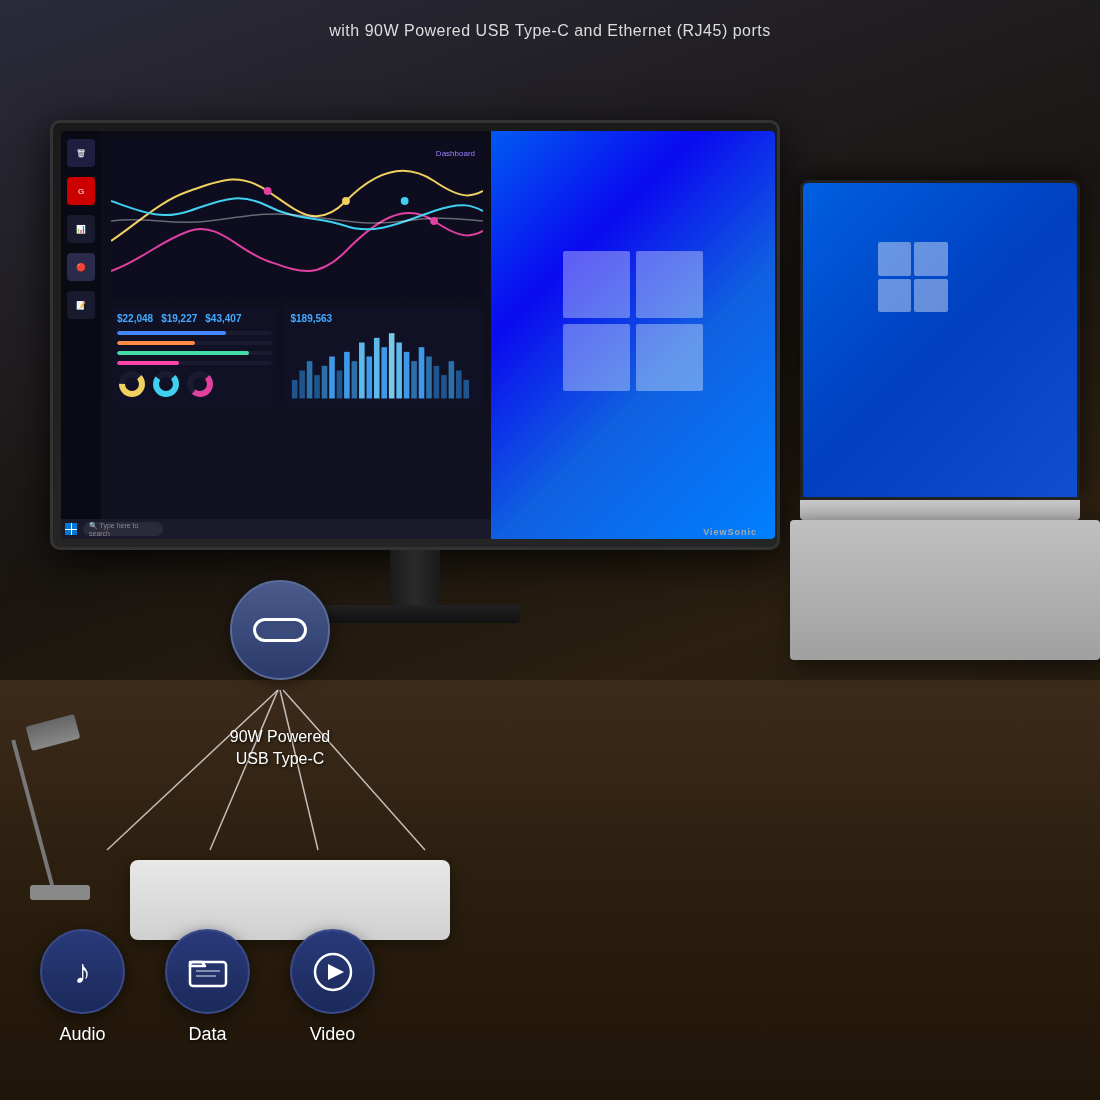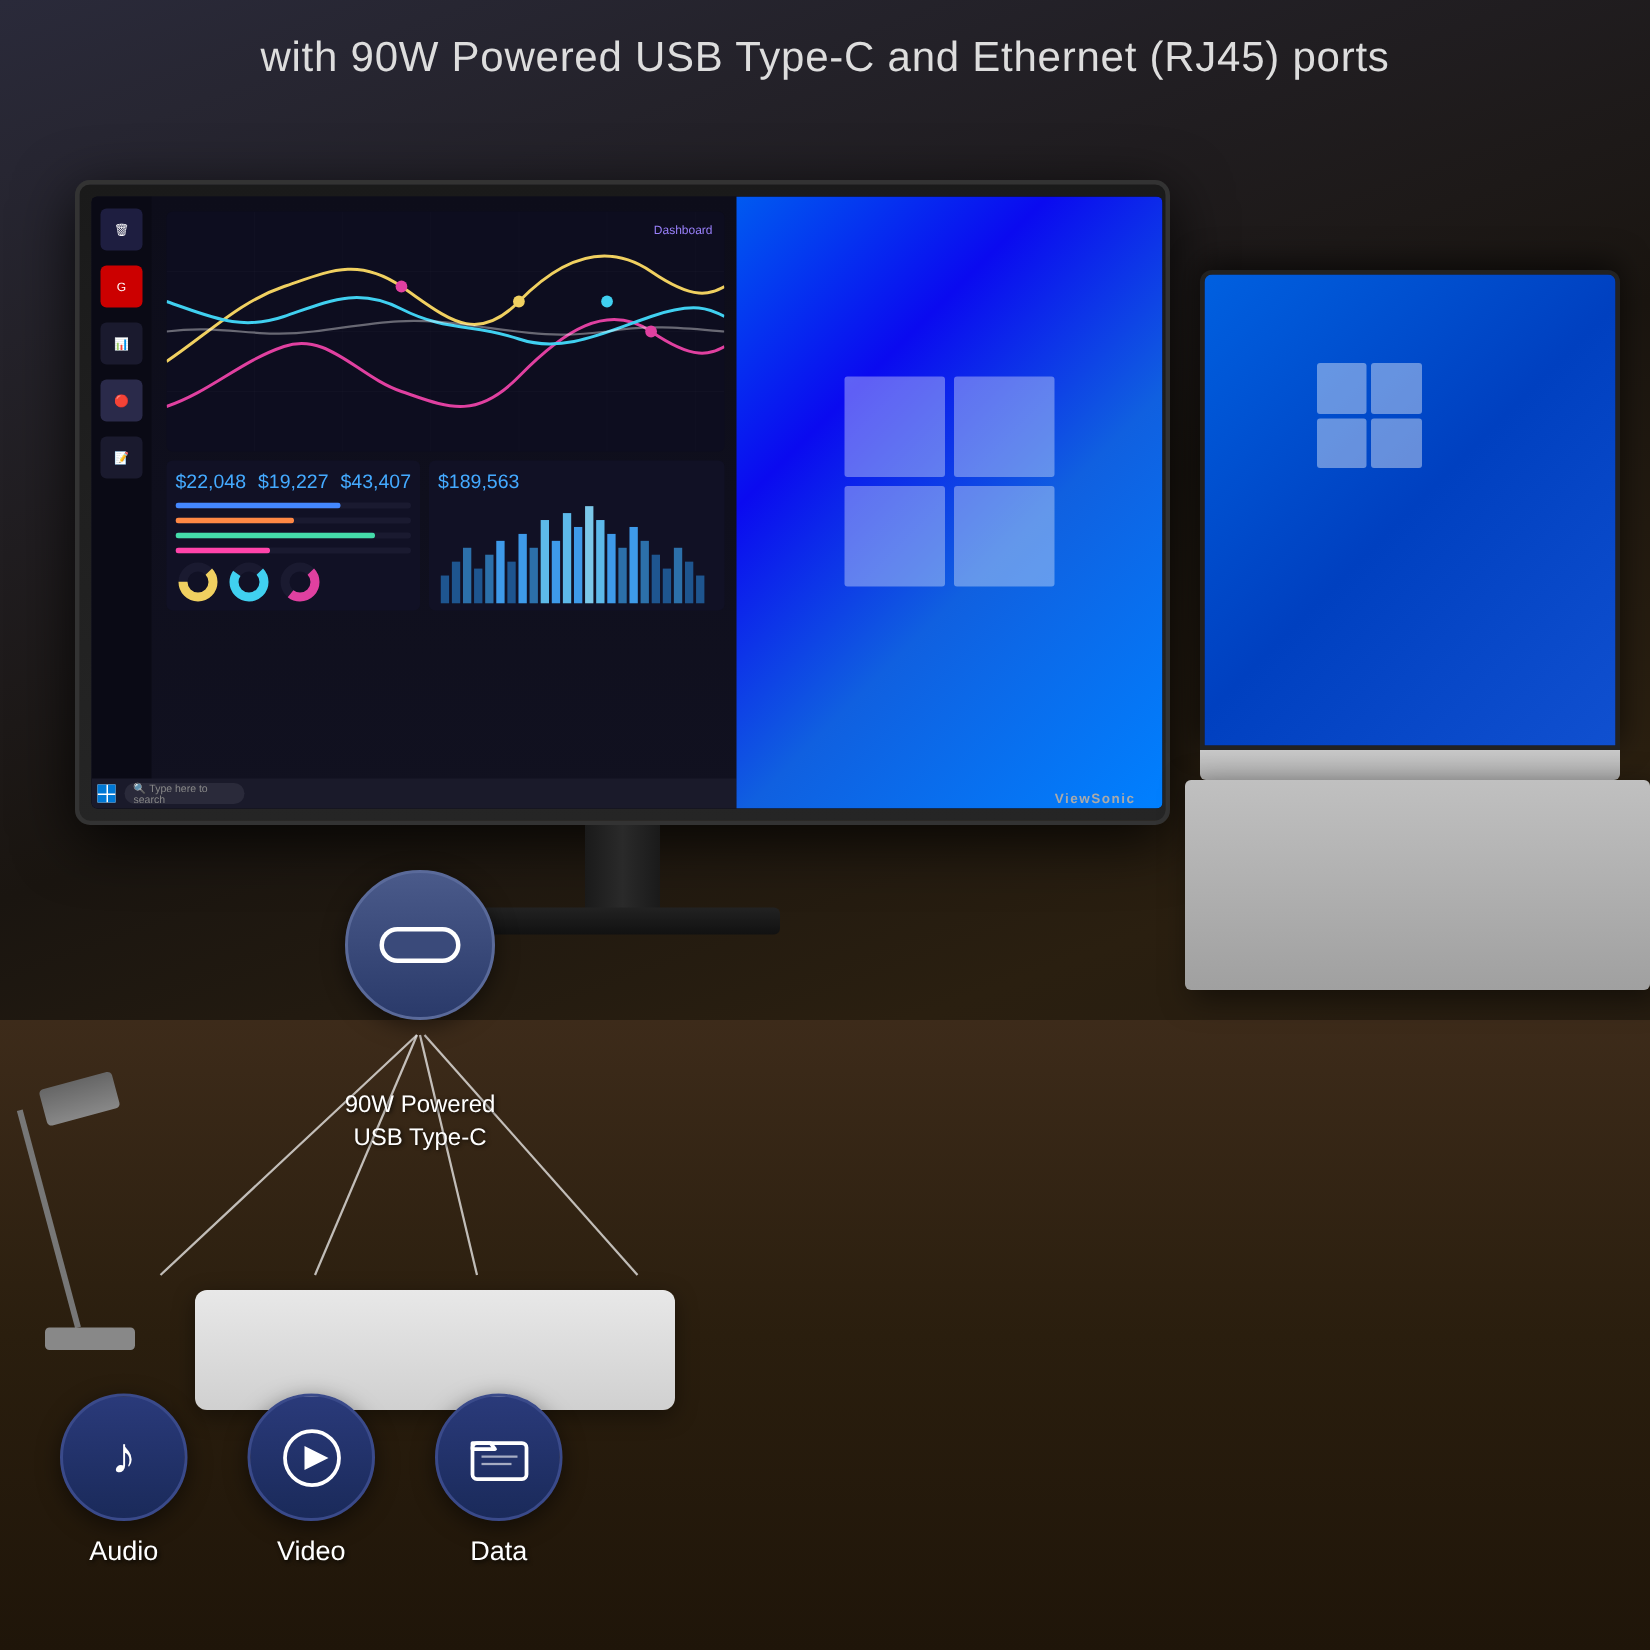--- a/index.html
+++ b/index.html
@@ -44,21 +44,21 @@
       color: #ffffff;
       letter-spacing: 2px;
       text-shadow: 1px 1px 3px rgba(0,0,0,0.5);
     }
 
     .header-line1 .bold {
       font-weight: 900;
     }
 
     .header-line2 {
-      font-size: 28px;
+      font-size: 16px;
       color: #dddddd;
       margin-top: 4px;
       font-weight: 400;
       letter-spacing: 0.5px;
     }
 
     
     .monitor-container {
       position: absolute;
       top: 120px;
@@ -167,23 +167,23 @@
     }
 
     .stat-card {
       flex: 1;
       background: #111125;
       border-radius: 4px;
       padding: 6px;
     }
 
     .stat-value {
-      font-size: 13px;
+      font-size: 10px;
       color: #44aaff;
-      font-weight: normal;
+      font-weight: bold;
     }
 
     .stat-bar {
       height: 4px;
       background: #1a1a30;
       border-radius: 2px;
       margin-top: 3px;
       overflow: hidden;
     }
 
@@ -728,33 +728,33 @@
 
   <div class="feature-item">
     <div class="feature-circle">
       <span class="feature-icon" style="font-size:34px;">♪</span>
     </div>
     <span class="feature-label">Audio</span>
   </div>
 
   <div class="feature-item">
     <div class="feature-circle">
-      <svg width="44" height="44" viewBox="0 0 44 44">
-        <circle cx="22" cy="22" r="18" fill="none" stroke="white" stroke-width="2.5"></circle>
-        <polygon points="17,14 17,30 33,22" fill="white"></polygon>
-      </svg>
-    </div>
-    <span class="feature-label">Video</span>
-  </div>
-
-  <div class="feature-item">
-    <div class="feature-circle">
       <svg width="40" height="40" viewBox="0 0 40 40">
         <rect x="2" y="10" width="36" height="24" rx="3" fill="none" stroke="white" stroke-width="2.5"></rect>
         <path d="M2 14 L2 10 L14 10 L17 14 Z" fill="none" stroke="white" stroke-width="2.5" stroke-linejoin="round"></path>
         <line x1="8" y1="19" x2="32" y2="19" stroke="white" stroke-width="1.5" opacity="0.6"></line>
         <line x1="8" y1="24" x2="28" y2="24" stroke="white" stroke-width="1.5" opacity="0.6"></line>
       </svg>
     </div>
     <span class="feature-label">Data</span>
   </div>
 
+  <div class="feature-item">
+    <div class="feature-circle">
+      <svg width="44" height="44" viewBox="0 0 44 44">
+        <circle cx="22" cy="22" r="18" fill="none" stroke="white" stroke-width="2.5"></circle>
+        <polygon points="17,14 17,30 33,22" fill="white"></polygon>
+      </svg>
+    </div>
+    <span class="feature-label">Video</span>
+  </div>
+
 </div>
 
 </body></html>

